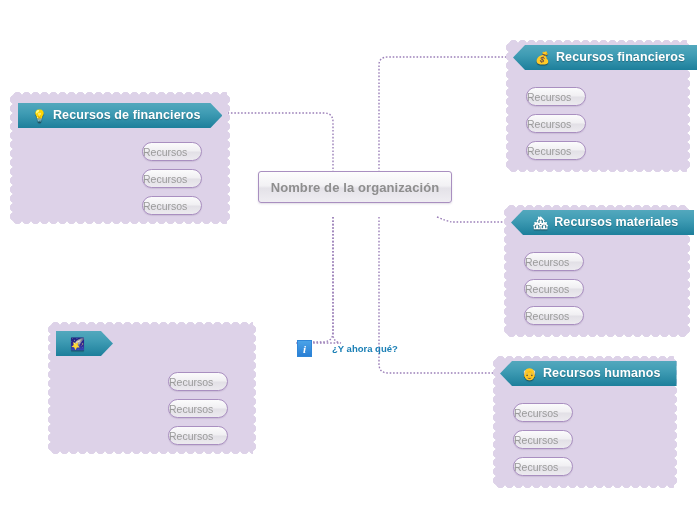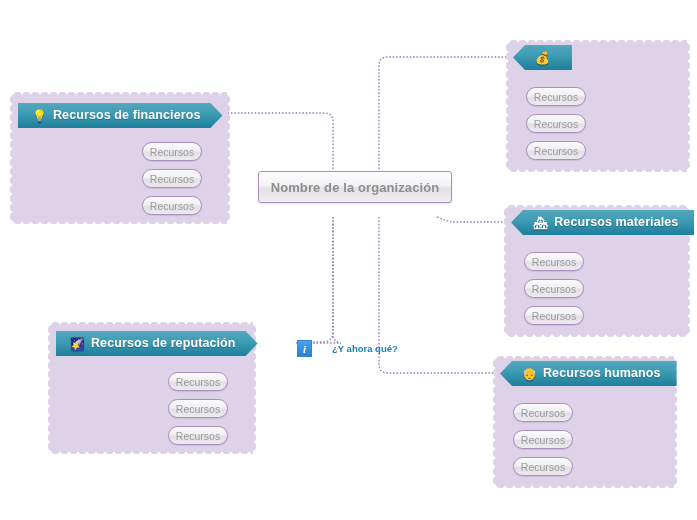--- a/index.html
+++ b/index.html
@@ -60,21 +60,21 @@
     filter:drop-shadow(0 1px 0 rgba(0,0,0,.2));
   }
   .bhead .blabel{display:inline-block;letter-spacing:.1px;}
 
   
   .pill{
     position:absolute;height:19px;line-height:18px;
     box-sizing:border-box;
     background:linear-gradient(to bottom,#fbfbfc 0%,#f0eff2 48%,#e2e0e6 52%,#eceaef 100%);
     border:1px solid #a98fc0;border-radius:10px;
-    color:#9b9b9b;font-size:10.5px;text-align:center;
+    color:#9b9b9b;font-size:10.5px;
     white-space:nowrap;overflow:hidden;
     box-shadow:0 1px 1px rgba(120,100,140,.18);
     z-index:4;
   }
 
   
   #central{
     position:absolute;left:258px;top:171px;width:194px;height:32px;
     box-sizing:border-box;
     background:linear-gradient(to bottom,#fdfdfd 0%,#f2f1f4 46%,#e4e2e8 54%,#efedf2 100%);
@@ -182,20 +182,21 @@
   <div class="pill" style="left:142px;top:142px;width:60px;">Recursos</div>
   <div class="pill" style="left:142px;top:169px;width:60px;">Recursos</div>
   <div class="pill" style="left:142px;top:196px;width:60px;">Recursos</div>
 
   <div class="cloud" style="left:510px;top:44px;width:176px;height:124px;">
     <span class="edgeL"></span>
     <span class="edgeR"></span>
   </div>
   <div class="bhead pl" style="left:513px;top:45px;">
     <span class="bicon">💰</span>
+    <span class="blabel">Recursos financieros</span>
   </div>
   <div class="pill" style="left:526px;top:87px;width:60px;">Recursos</div>
   <div class="pill" style="left:526px;top:114px;width:60px;">Recursos</div>
   <div class="pill" style="left:526px;top:141px;width:60px;">Recursos</div>
 
   <div class="cloud" style="left:508px;top:209px;width:178px;height:124px;">
     <span class="edgeL"></span>
     <span class="edgeR"></span>
   </div>
   <div class="bhead pl" style="left:511px;top:210px;">
@@ -205,21 +206,20 @@
   <div class="pill" style="left:524px;top:252px;width:60px;">Recursos</div>
   <div class="pill" style="left:524px;top:279px;width:60px;">Recursos</div>
   <div class="pill" style="left:524px;top:306px;width:60px;">Recursos</div>
 
   <div class="cloud" style="left:52px;top:326px;width:200px;height:124px;">
     <span class="edgeL"></span>
     <span class="edgeR"></span>
   </div>
   <div class="bhead pr" style="left:56px;top:331px;">
     <span class="bicon">🌠</span>
-    <span class="blabel">Recursos de reputación</span>
   </div>
   <div class="pill" style="left:168px;top:372px;width:60px;">Recursos</div>
   <div class="pill" style="left:168px;top:399px;width:60px;">Recursos</div>
   <div class="pill" style="left:168px;top:426px;width:60px;">Recursos</div>
 
   <div class="cloud" style="left:497px;top:360px;width:176px;height:124px;">
     <span class="edgeL"></span>
     <span class="edgeR"></span>
   </div>
   <div class="bhead pl" style="left:500px;top:361px;">

